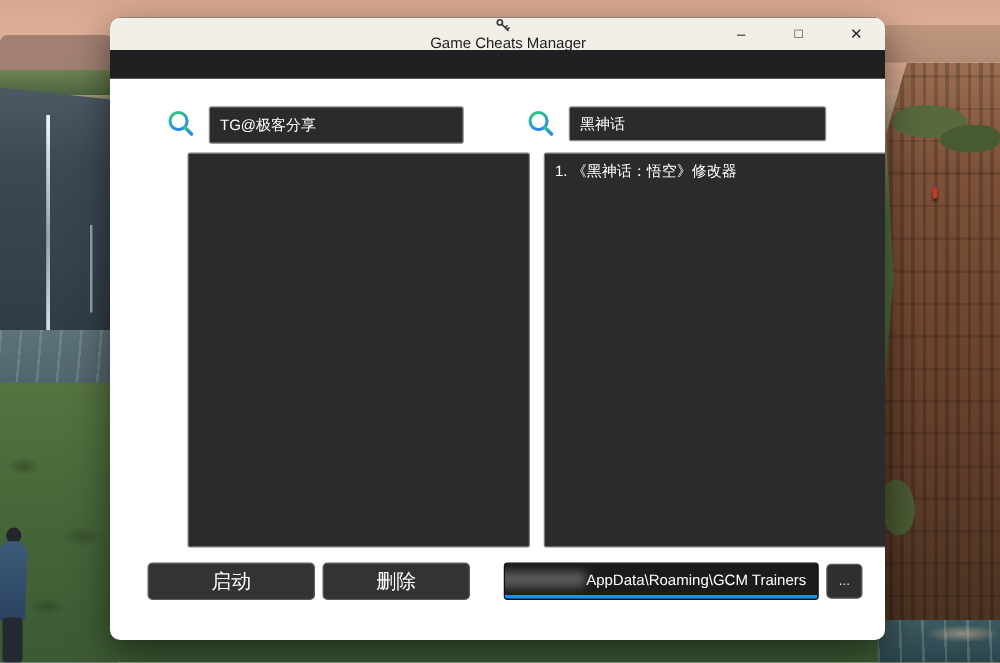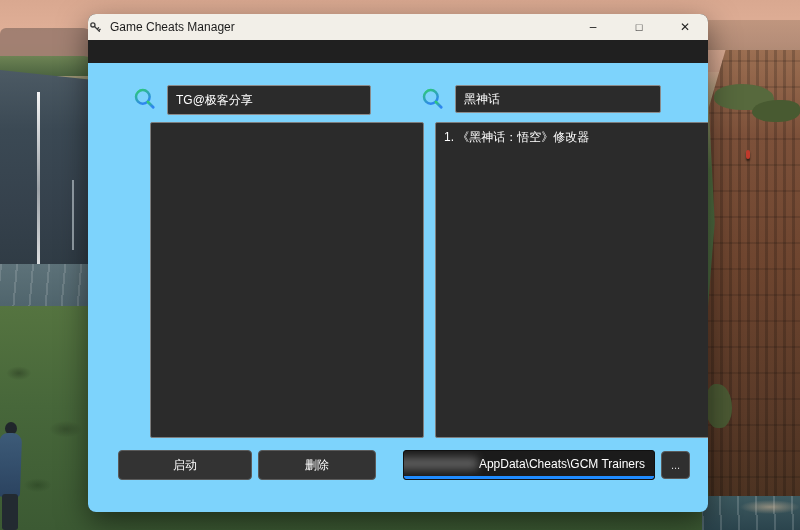--- a/index.html
+++ b/index.html
@@ -53,48 +53,48 @@
   .wp-water-r { left:702px; top:496px; width:98px; height:34px;
     background:linear-gradient(180deg,#3d5a60,#2b444d); }
   .wp-water-r::after { content:""; position:absolute; inset:0;
     background:repeating-linear-gradient(88deg,rgba(255,255,255,.16) 0 2px,transparent 2px 18px); }
   .wp-glow-br { left:740px; top:500px; width:60px; height:14px; background:radial-gradient(closest-side,rgba(233,197,160,.5),transparent); }
 
   
   .window { left:88px; top:14px; width:620px; height:498px; border-radius:8px;
     background:#202020; box-shadow:0 10px 30px rgba(0,0,0,.5); overflow:hidden; }
   .titlebar { left:0; top:0; width:100%; height:26px; background:#f2efe8;
-    display:flex; align-items:center; padding-left:1px; }
+    display:flex; align-items:center; padding-left:17px;flex-direction:column; }
   .app-icon { width:14px; height:14px; display:flex; align-items:center; margin-right:7px; }
   .title { font-size:12px; color:#1b1b1b; }
   .win-controls { position:absolute; right:0; top:0; height:26px; display:flex; }
   .win-btn { width:46px; height:26px; display:flex; align-items:center; justify-content:center;
     font-size:12px; color:#222; cursor:default; }
   .win-btn.max { font-size:11px; }
   .menubar { left:0; top:26px; width:100%; height:23px; background:#2b2b2b;
     display:flex; align-items:center; padding-left:4px; }
   .menu-item { color:#efefef; font-size:12px; padding:3px 7px; border-radius:3px; white-space:nowrap; }
 
-  .appbody { left:0; top:49px; width:100%; height:449px; background:#7dd3fc;text-decoration:underline; }
+  .appbody { left:0; top:49px; width:100%; height:449px; background:#ffffff;text-decoration:underline; }
 
   .search-icon { width:26px; height:26px; }
   .search-input { background:#2b2b2b; border:1px solid #8b8b8b; border-radius:2px;
     color:#ffffff; font-size:12px; padding:0 8px; outline:none; font-family:"Liberation Sans",sans-serif; }
   #search-left-icon { left:44px; top:23px; }
   #search-left { left:79px; top:22px; width:204px; height:30px; }
   #search-right-icon { left:332px; top:23px; }
   #search-right { left:367px; top:22px; width:206px; height:28px; }
 
   .panel { background:#2b2b2b; border:1px solid #7d7d7d; border-radius:2px; top:59px; height:316px;margin-left:32px; }
   #panel-left { left:30px; width:274px; }
   #panel-right { left:315px; width:289px; }
   .list-item { color:#ffffff; font-size:12px; padding:6px 8px 4px 8px; white-space:nowrap; }
 
   .btn { background:#333333; border:1px solid #5a5a5a; border-radius:4px; color:#ffffff;
-    font-size:12px; display:flex; align-items:center; justify-content:center; top:387px; height:30px; }
+    font-size:16px; display:flex; align-items:center; justify-content:center; top:387px; height:30px; }
   #btn-launch { left:30px; width:134px; }
   #btn-delete { left:170px; width:118px; }
 
   .path-field { left:315px; top:387px; width:252px; height:30px; background:#1b1b1b;
     border:1px solid #111; border-radius:3px; display:flex; align-items:center;
     justify-content:flex-end; padding:0 9px 3px 6px; overflow:hidden; }
   .redacted { width:86px; height:13px; background:#9a9a9a; opacity:.5; filter:blur(4px);
     border-radius:2px; margin-right:1px; flex:0 0 auto; }
   .path-text { color:#ffffff; font-size:12px; white-space:nowrap; }
   .path-underline { position:absolute; left:0; bottom:0; width:100%; height:3px;
@@ -180,20 +180,20 @@
 
     <div class="abs panel" id="panel-right">
       <div class="list-item">1. 《黑神话：悟空》修改器</div>
     </div>
 
     <div class="abs btn" id="btn-launch">启动</div>
     <div class="abs btn" id="btn-delete">删除</div>
 
     <div class="abs path-field">
       <span class="redacted"></span>
-      <span class="path-text">AppData\Cheats\GCM Trainers</span>
+      <span class="path-text">AppData\Roaming\GCM Trainers</span>
       <span class="path-underline"></span>
     </div>
     <div class="abs" id="btn-browse">...</div>
 
   </div>
 
 </div>
 
 </body></html>

